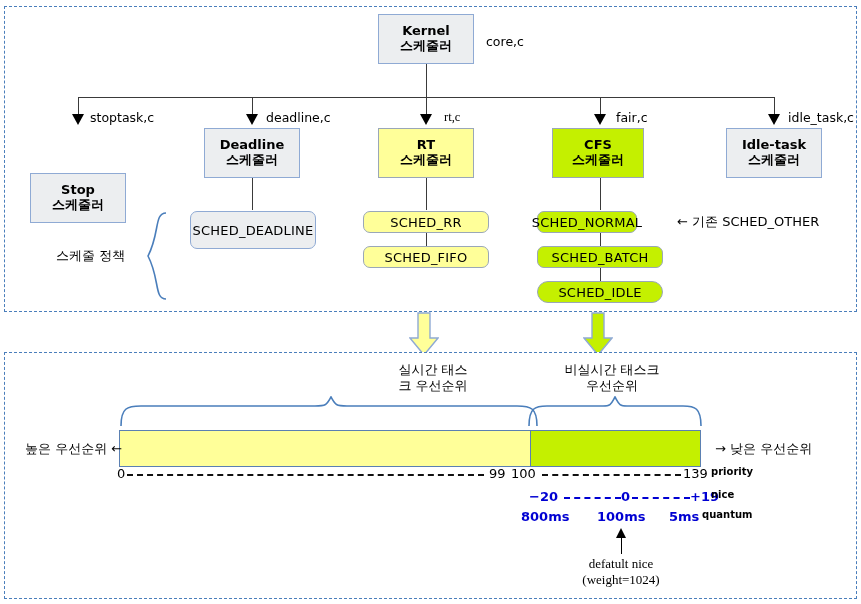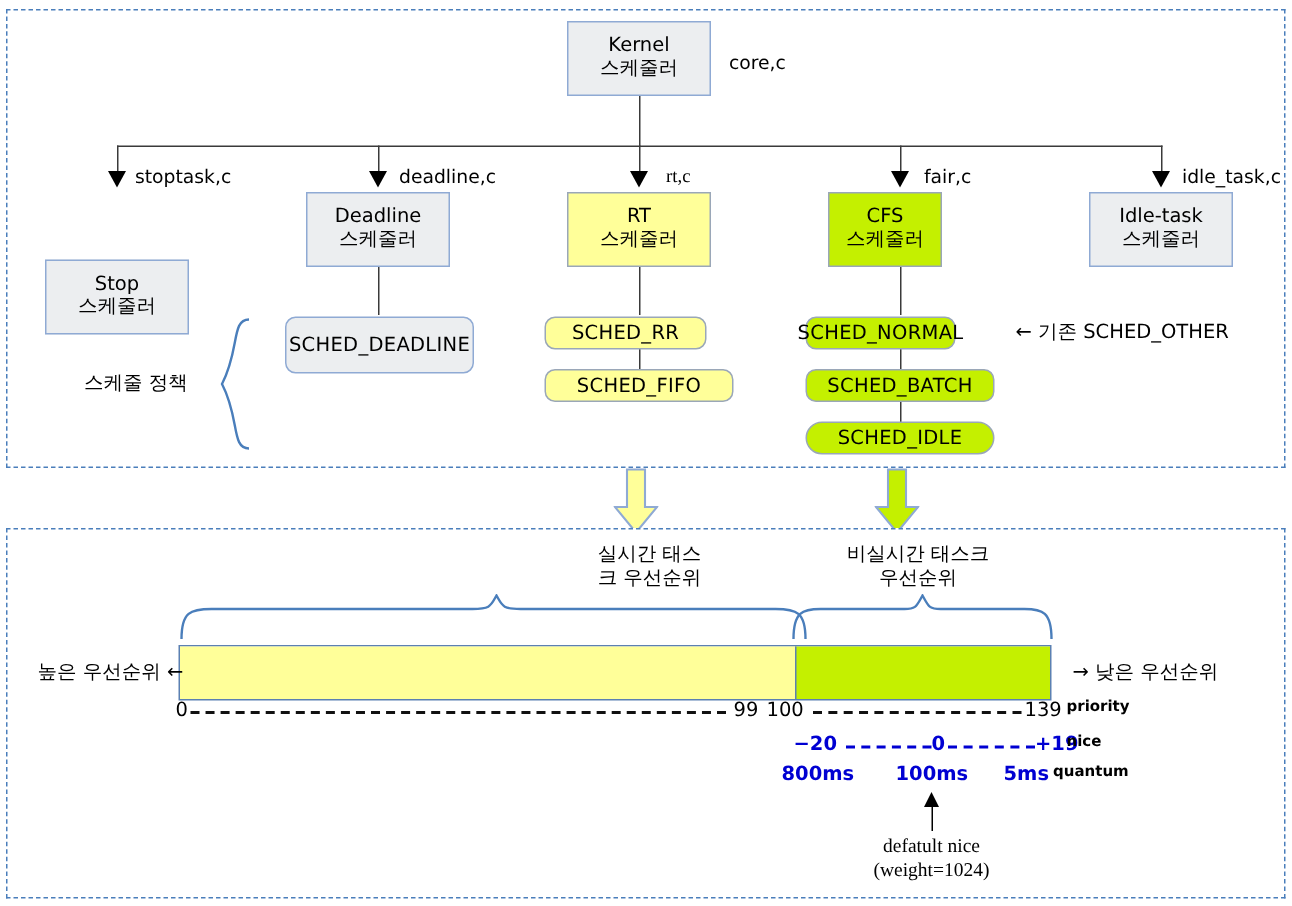--- a/index.html
+++ b/index.html
@@ -18,20 +18,21 @@
   #panel-bottom{left:4px;top:352px;width:853px;height:247px;}
 
   
   .sbox{
     position:absolute;box-sizing:border-box;
     border:1px solid #7f9fc4;
     display:flex;align-items:center;justify-content:center;
     text-align:center;line-height:1.15;
     font-size:13px;
     white-space:pre-line;
+    font-weight:bold;
   }
   .sbox.grey{background:#eceef0;border-color:#8faad4;}
   .sbox.yellow{background:#ffff99;border-color:#9aa7b8;}
   .sbox.green{background:#c4f000;border-color:#9aa7b8;}
 
   .pill{
     position:absolute;box-sizing:border-box;
     border:1px solid #8faad4;border-radius:7px;
     display:flex;align-items:center;justify-content:center;
     font-size:13px;letter-spacing:.2px;
@@ -116,41 +117,41 @@
 스케줄러</span>
 </div>
 <div class="sbox grey" style="left:204px;top:128px;width:96px;height:50px;">
   <span>Deadline
 스케줄러</span>
 </div>
 <div class="sbox yellow" style="left:378px;top:128px;width:96px;height:50px;">
   <span>RT
 스케줄러</span>
 </div>
-<div class="sbox green" style="left:552px;top:128px;width:76px;height:50px;">
+<div class="sbox green" style="left:552px;top:128px;width:92px;height:50px;">
   <span>CFS
 스케줄러</span>
 </div>
 <div class="sbox grey" style="left:726px;top:128px;width:96px;height:50px;">
   <span>Idle-task
 스케줄러</span>
 </div>
 
 <div class="vline" style="left:252px;top:178px;height:32px;"></div>
 <div class="vline" style="left:426px;top:178px;height:32px;"></div>
 <div class="vline" style="left:426px;top:232px;height:14px;"></div>
 <div class="vline" style="left:600px;top:178px;height:32px;"></div>
 <div class="vline" style="left:600px;top:232px;height:14px;"></div>
 <div class="vline" style="left:600px;top:268px;height:14px;"></div>
 
 <div class="pill grey" style="left:190px;top:211px;width:126px;height:38px;">
   <span>SCHED_DEADLINE</span>
 </div>
 
-<div class="pill yellow" style="left:363px;top:211px;width:108px;height:22px;">
+<div class="pill yellow" style="left:363px;top:211px;width:126px;height:22px;">
   <span>SCHED_RR</span>
 </div>
 <div class="pill yellow" style="left:363px;top:246px;width:126px;height:22px;">
   <span>SCHED_FIFO</span>
 </div>
 
 <div class="pill green" style="left:537px;top:211px;width:100px;height:22px;">
   <span>SCHED_NORMAL</span>
 </div>
 <div class="pill green" style="left:537px;top:246px;width:126px;height:22px;">

